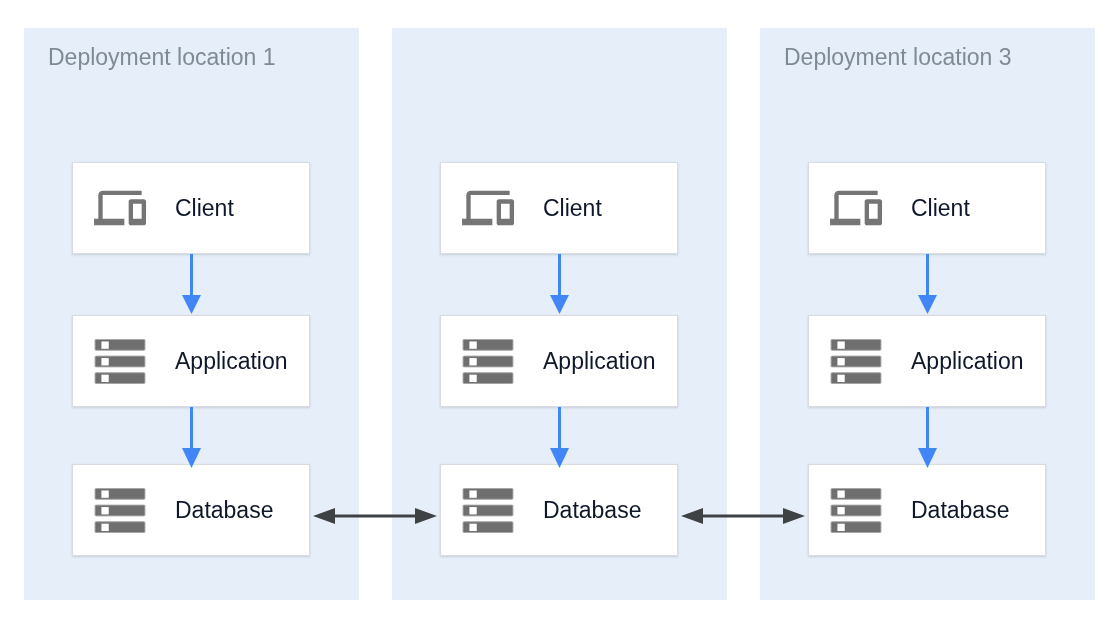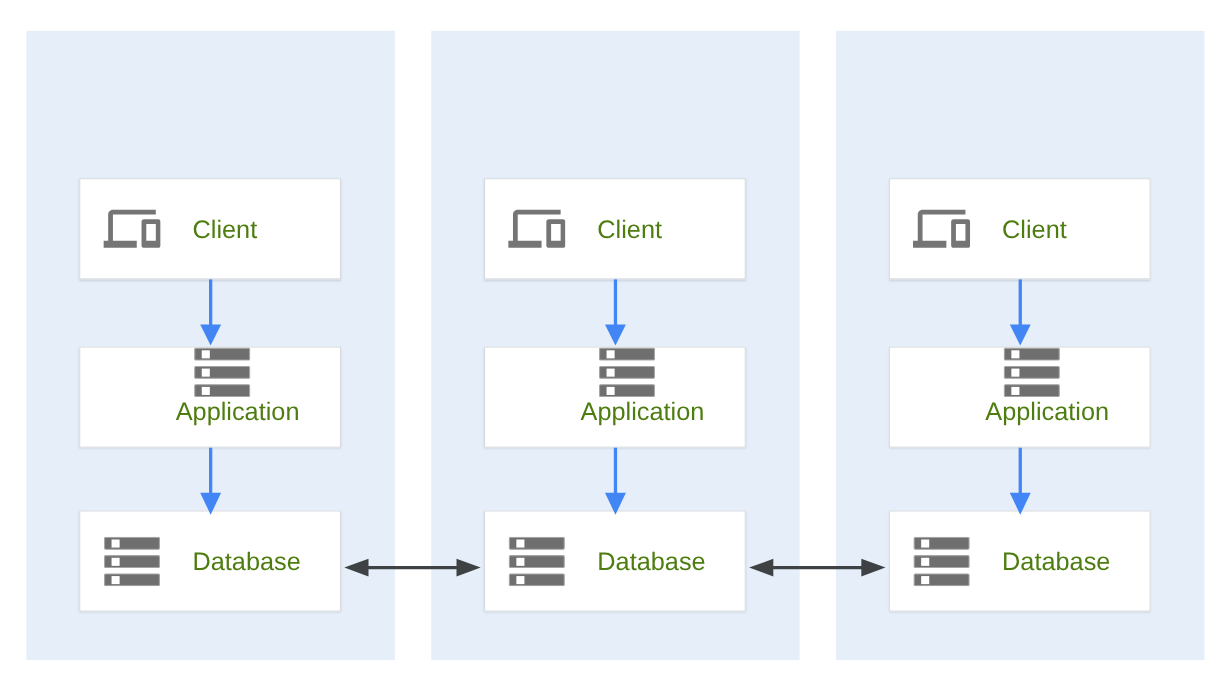--- a/index.html
+++ b/index.html
@@ -37,54 +37,55 @@
     left:48px;
     width:238px;height:92px;
     background:#ffffff;
     border:1px solid #d8dce1;
     box-shadow:0 1px 2px rgba(60,64,67,.18);
     display:flex;
     align-items:center;
     padding-left:21px;
   }
   .node.client{top:134px;}
-  .node.application{top:287px;flex-direction:column;}
+  .node.application{top:287px;}
   .node.database{top:436px;}
 
   .node .icon{
     flex:0 0 auto;
     display:flex;
     align-items:center;
     justify-content:center;
     width:52px;
   }
   .node .label{
     margin-left:29px;
     font-size:23px;
-    color:#4d7c0f;
+    color:#0f172a;
     white-space:nowrap;
   }
 
   svg.overlay{
     position:absolute;
     left:0;top:0;
     width:1120px;height:636px;
     pointer-events:none;
   }
   .flow-line{stroke:#4285f4;stroke-width:3;}
   .flow-head{fill:#4285f4;}
   .repl-line{stroke:#3f4245;stroke-width:3;}
   .repl-head{fill:#3f4245;}
 </style>
 </head>
 <body>
 
 <div class="stage">
 
   <div class="panel p1">
+    <div class="panel-title">Deployment location 1</div>
     <div class="node client">
       <span class="icon">
         <svg width="52" height="40" viewBox="0 3 24 18">
             <path fill="#757575" d="M4 6h18V4H4c-1.1 0-2 .9-2 2v11H0v3h14v-3H4V6zm19 2h-6c-.55 0-1 .45-1 1v10c0 .55.45 1 1 1h6c.55 0 1-.45 1-1V9c0-.55-.45-1-1-1zm-1 9h-4v-7h4v7z"></path>
           </svg>
       </span>
       <span class="label">Client</span>
     </div>
     <div class="node application">
       <span class="icon">
@@ -153,20 +154,21 @@
           <rect x="7" y="2.5" width="7.5" height="7.5" fill="#ffffff"></rect>
           <rect x="7" y="19.5" width="7.5" height="7.5" fill="#ffffff"></rect>
           <rect x="7" y="36.5" width="7.5" height="7.5" fill="#ffffff"></rect>
         </svg>
       </span>
       <span class="label">Database</span>
     </div>
   </div>
 
   <div class="panel p3">
+    <div class="panel-title">Deployment location 3</div>
     <div class="node client">
       <span class="icon">
         <svg width="52" height="40" viewBox="0 3 24 18">
             <path fill="#757575" d="M4 6h18V4H4c-1.1 0-2 .9-2 2v11H0v3h14v-3H4V6zm19 2h-6c-.55 0-1 .45-1 1v10c0 .55.45 1 1 1h6c.55 0 1-.45 1-1V9c0-.55-.45-1-1-1zm-1 9h-4v-7h4v7z"></path>
           </svg>
       </span>
       <span class="label">Client</span>
     </div>
     <div class="node application">
       <span class="icon">

